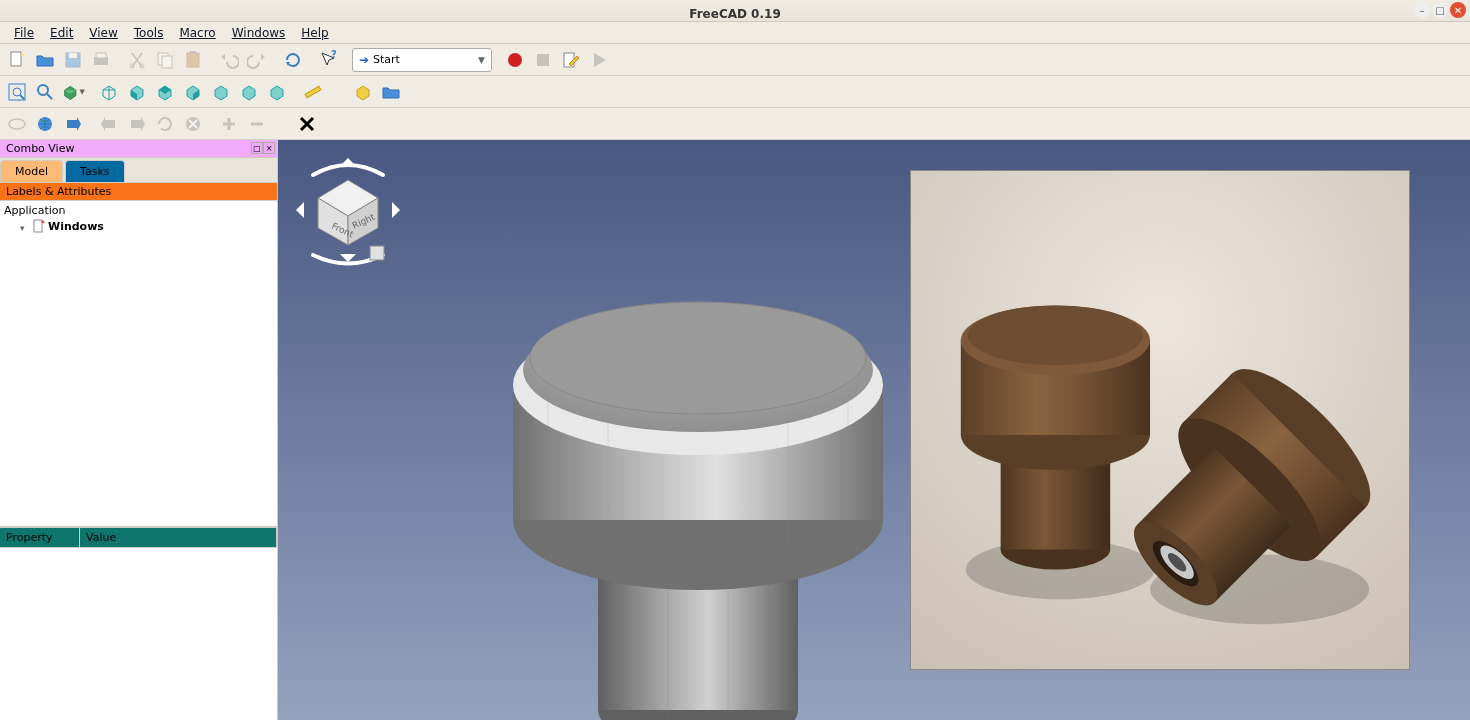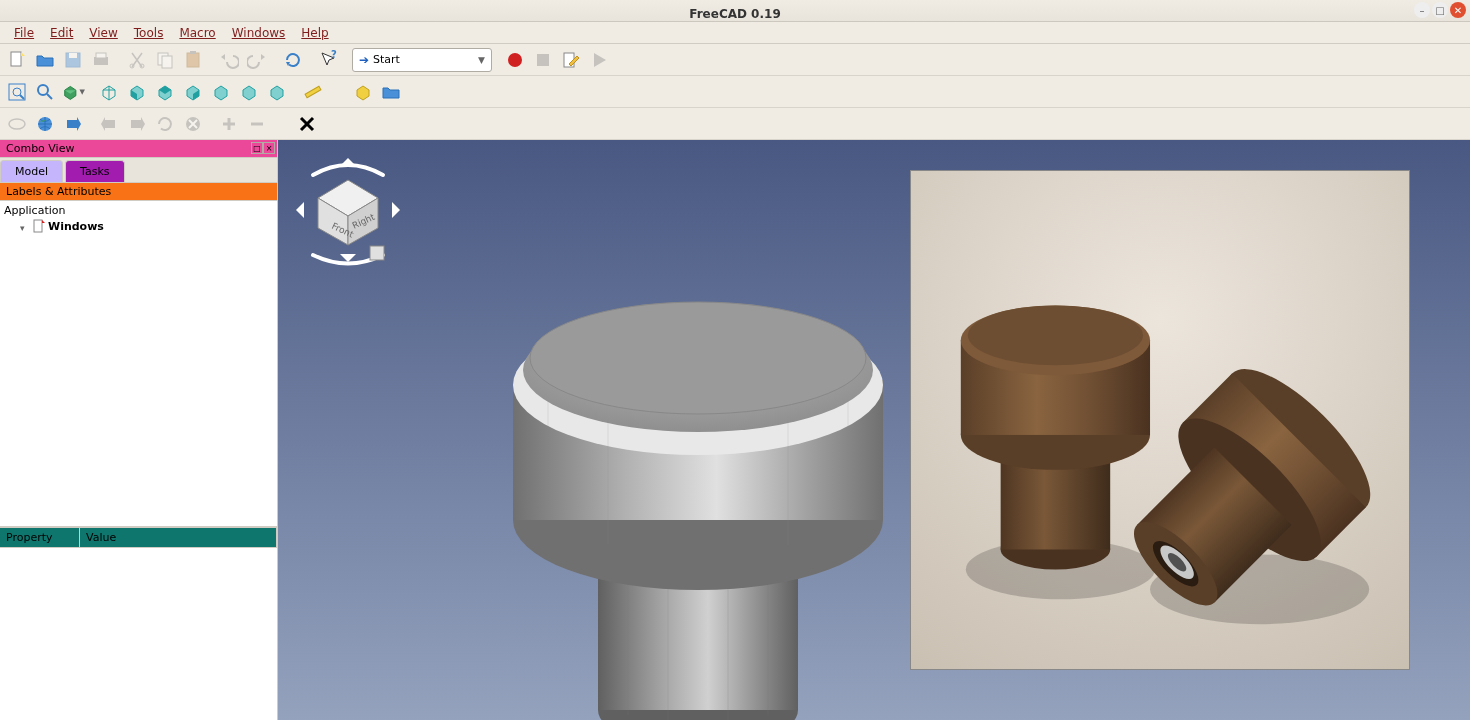--- a/index.html
+++ b/index.html
@@ -9,42 +9,42 @@
 .title-bar { height: 22px; background: linear-gradient(#f0ece4, #e8e4dc); display: flex; align-items: flex-end; justify-content: center; position: relative; border-bottom: 1px solid #ccc8c0; }
 .title-bar .title { font-weight: bold; font-size: 12px; color: #333; }
 .title-bar .controls { position: absolute; right: 4px; top: 2px; display: flex; gap: 2px; }
 .title-bar .ctrl { width: 16px; height: 16px; border-radius: 8px; display: flex; align-items: center; justify-content: center; font-size: 10px; cursor: pointer; }
 .title-bar .min { background: #eee; color: #666; }
 .title-bar .max { background: #eee; color: #666; }
 .title-bar .close { background: #e05030; color: #fff; }
 
 
 .menu-bar { height: 22px; background: #f0ece4; display: flex; align-items: center; padding: 0 6px; border-bottom: 1px solid #d0ccc4; }
-.menu-bar .menu-item { padding: 2px 8px; cursor: pointer; color: #7f1d1d; }
+.menu-bar .menu-item { padding: 2px 8px; cursor: pointer; color: #0f172a; }
 .menu-bar .menu-item span.u { text-decoration: underline; }
 
 
 .toolbar-row { height: 32px; background: #f0ece4; display: flex; align-items: center; padding: 0 4px; border-bottom: 1px solid #d8d4cc; gap: 2px; }
 .tb-btn { width: 26px; height: 26px; border: 1px solid transparent; border-radius: 3px; display: flex; align-items: center; justify-content: center; cursor: pointer; }
 .tb-sep { width: 6px; }
 .tb-dropdown { display: flex; align-items: center; border: 1px solid #b0aca4; background: #fff; height: 24px; width: 140px; padding: 0 6px; border-radius: 3px; cursor: pointer; }
 .tb-dropdown .arrow-right { color: #2060c0; margin-right: 4px; }
 .tb-dropdown .dd-label { flex: 1; font-size: 11px; }
 .tb-dropdown .dd-caret { font-size: 9px; color: #666; }
 .disabled { opacity: 0.4; }
 
 
 .main { display: flex; height: 644px; }
 .combo-view { width: 278px; background: #f0ece4; border-right: 1px solid #d0ccc4; display: flex; flex-direction: column; }
-.cv-title { height: 18px; background: #ec4899; border-bottom: 1px solid #d0ccc4; padding: 2px 6px; font-size: 11px; display: flex; align-items: center; position: relative; }
+.cv-title { height: 18px; background: #f0abfc; border-bottom: 1px solid #d0ccc4; padding: 2px 6px; font-size: 11px; display: flex; align-items: center; position: relative; }
 .cv-title .mini-btn { position: absolute; right: 2px; top: 2px; display: flex; gap: 0; }
 .cv-title .mb { width: 12px; height: 12px; border: 1px solid #b0aca4; font-size: 8px; display: flex; align-items: center; justify-content: center; cursor: pointer; }
 .tabs { display: flex; background: #e8e4dc; border-bottom: 1px solid #d0ccc4; }
-.tab { padding: 4px 14px; border: 1px solid #d0ccc4; border-bottom: none; margin-right: 2px; margin-top: 2px; background: #a21caf; cursor: pointer; border-radius: 4px 4px 0 0; font-size: 11px; }
-.tab.active { background: #c4b5fd; font-weight: normal; }
+.tab { padding: 4px 14px; border: 1px solid #d0ccc4; border-bottom: none; margin-right: 2px; margin-top: 2px; background: #0369a1; cursor: pointer; border-radius: 4px 4px 0 0; font-size: 11px; }
+.tab.active { background: #fdba74; font-weight: normal; }
 .labels-header { background: #f97316; border-bottom: 1px solid #d0ccc4; padding: 2px 6px; font-size: 11px; }
 .tree { flex: 1; background: #fff; overflow: auto; font-size: 11px; padding: 2px; }
 .tree-item { display: flex; align-items: flex-end; padding: 1px 2px; cursor: pointer; }
 .tree-item .expander { width: 12px; font-size: 9px; color: #666; }
 .tree-item .icon { width: 14px; height: 14px; margin-right: 2px; }
 .tree-item.bold { font-weight: bold; }
 .tree-item.level-1 { padding-left: 2px; }
 .tree-item.level-2 { padding-left: 18px; }
 .tree-item.level-3 { padding-left: 34px; }
 

